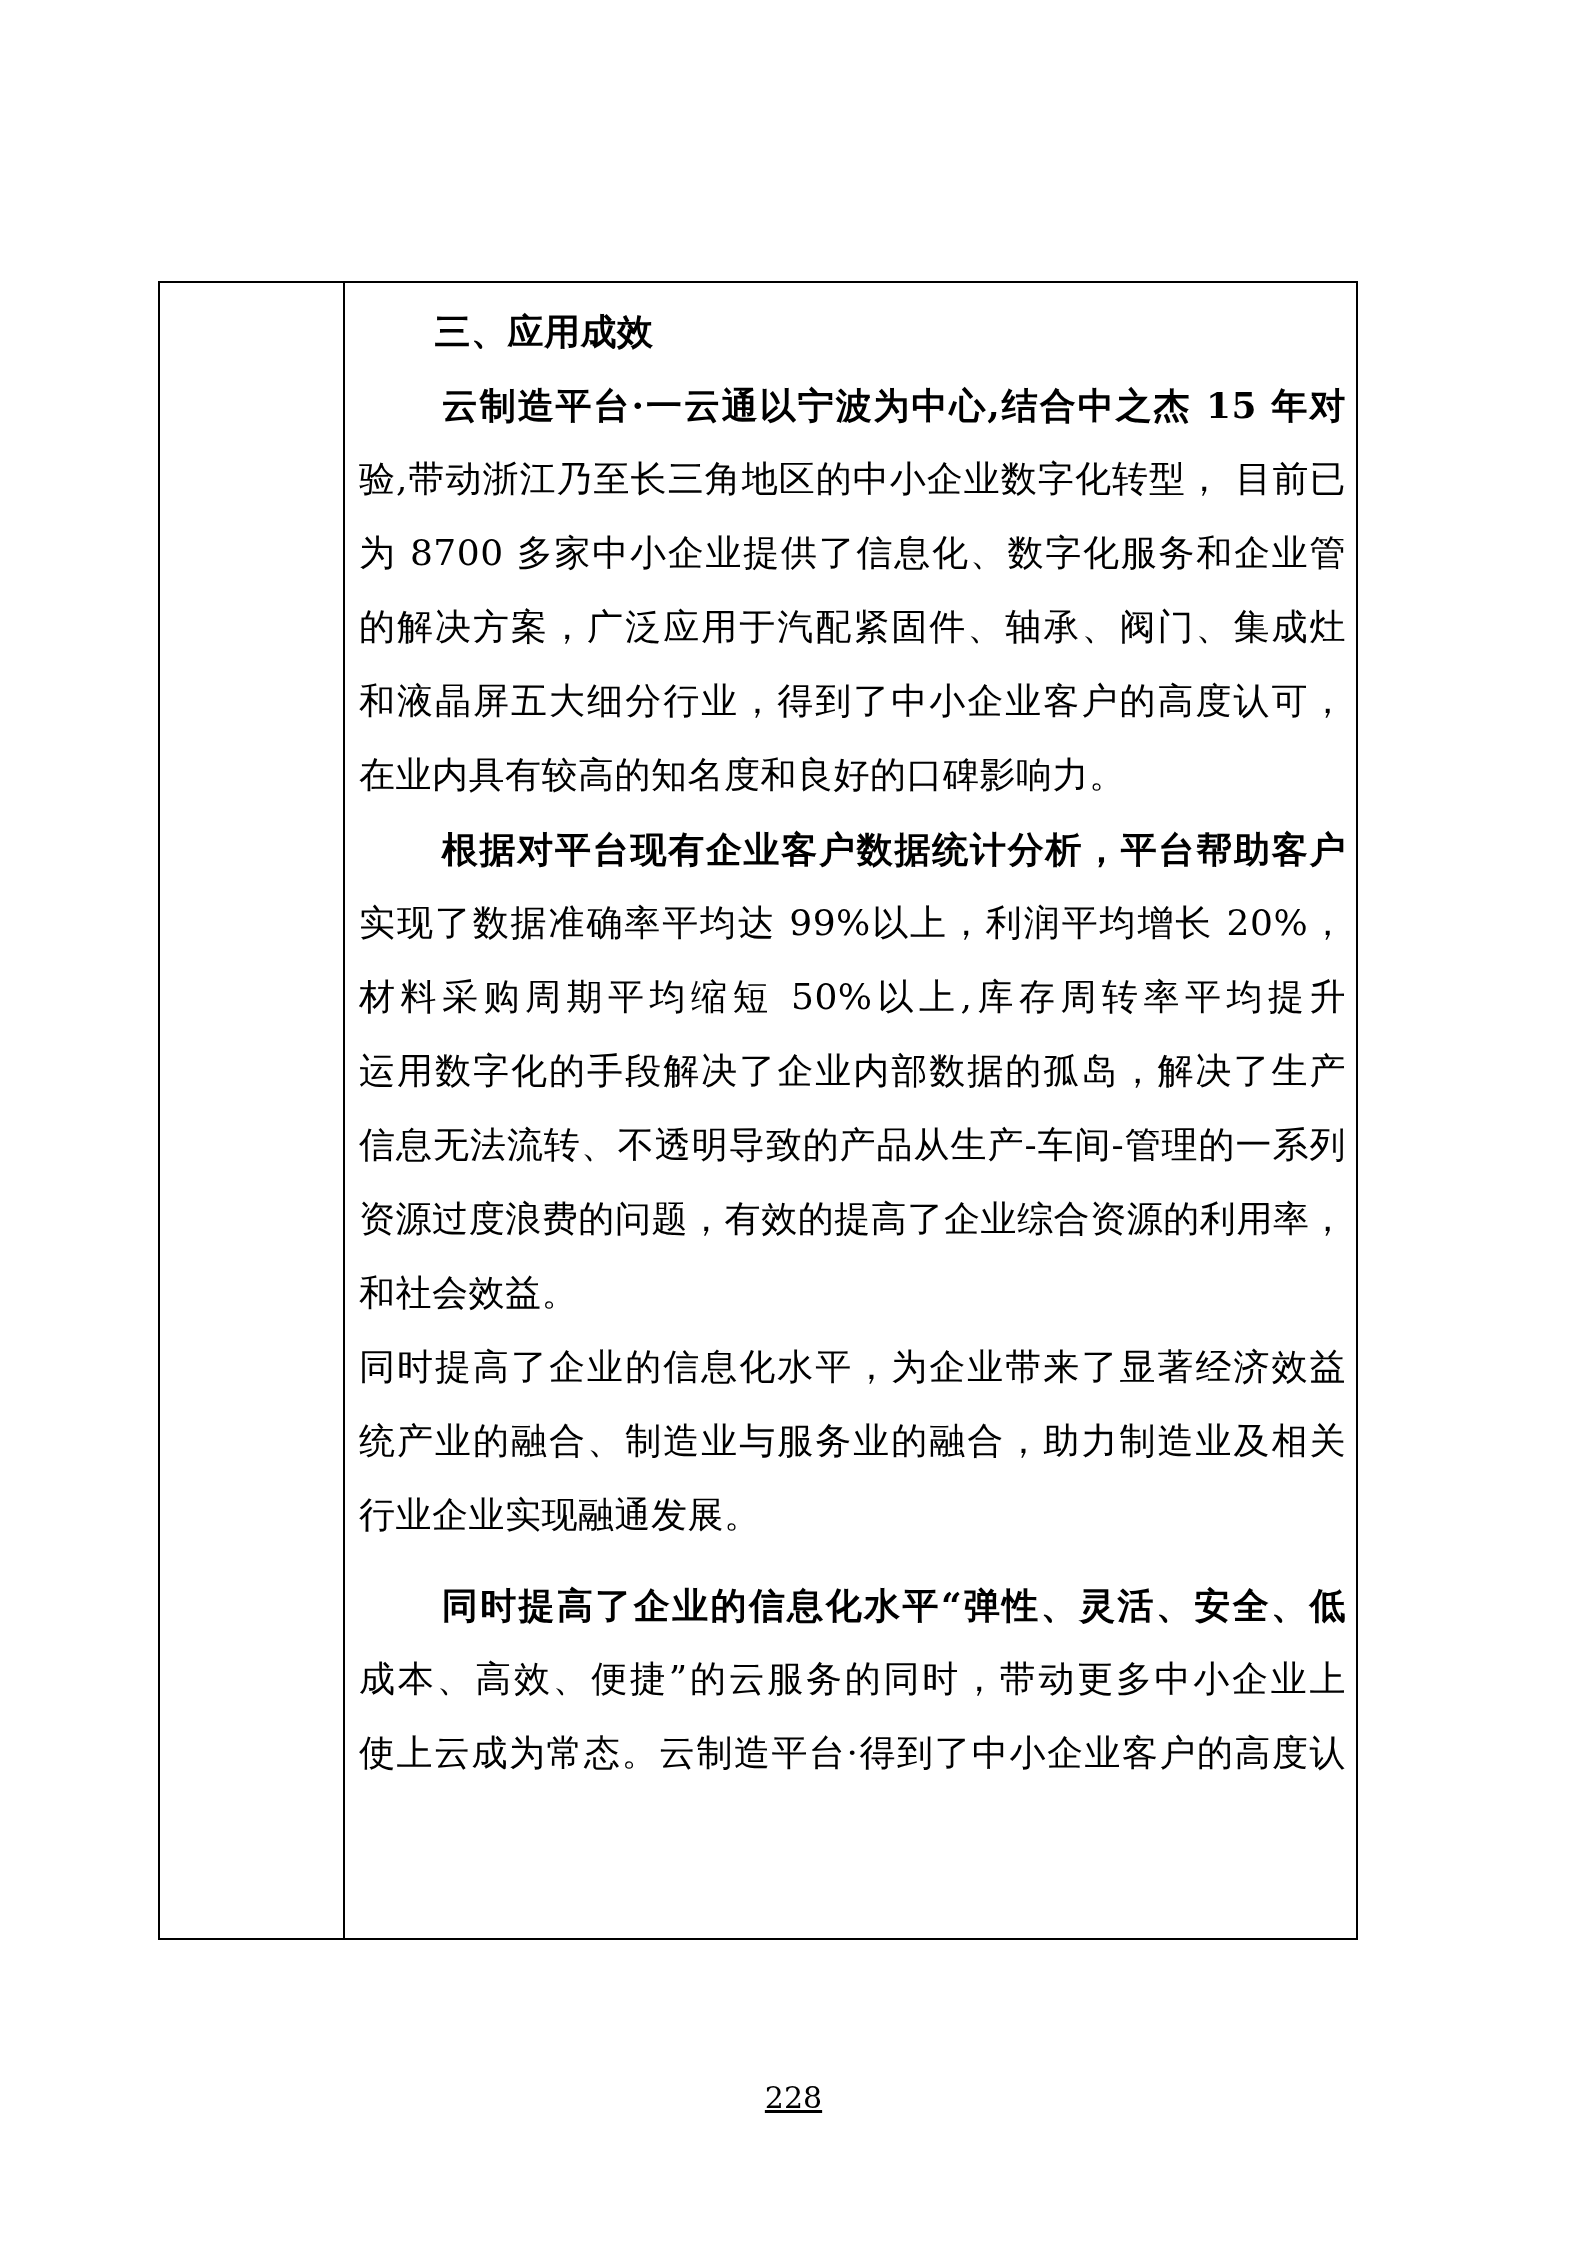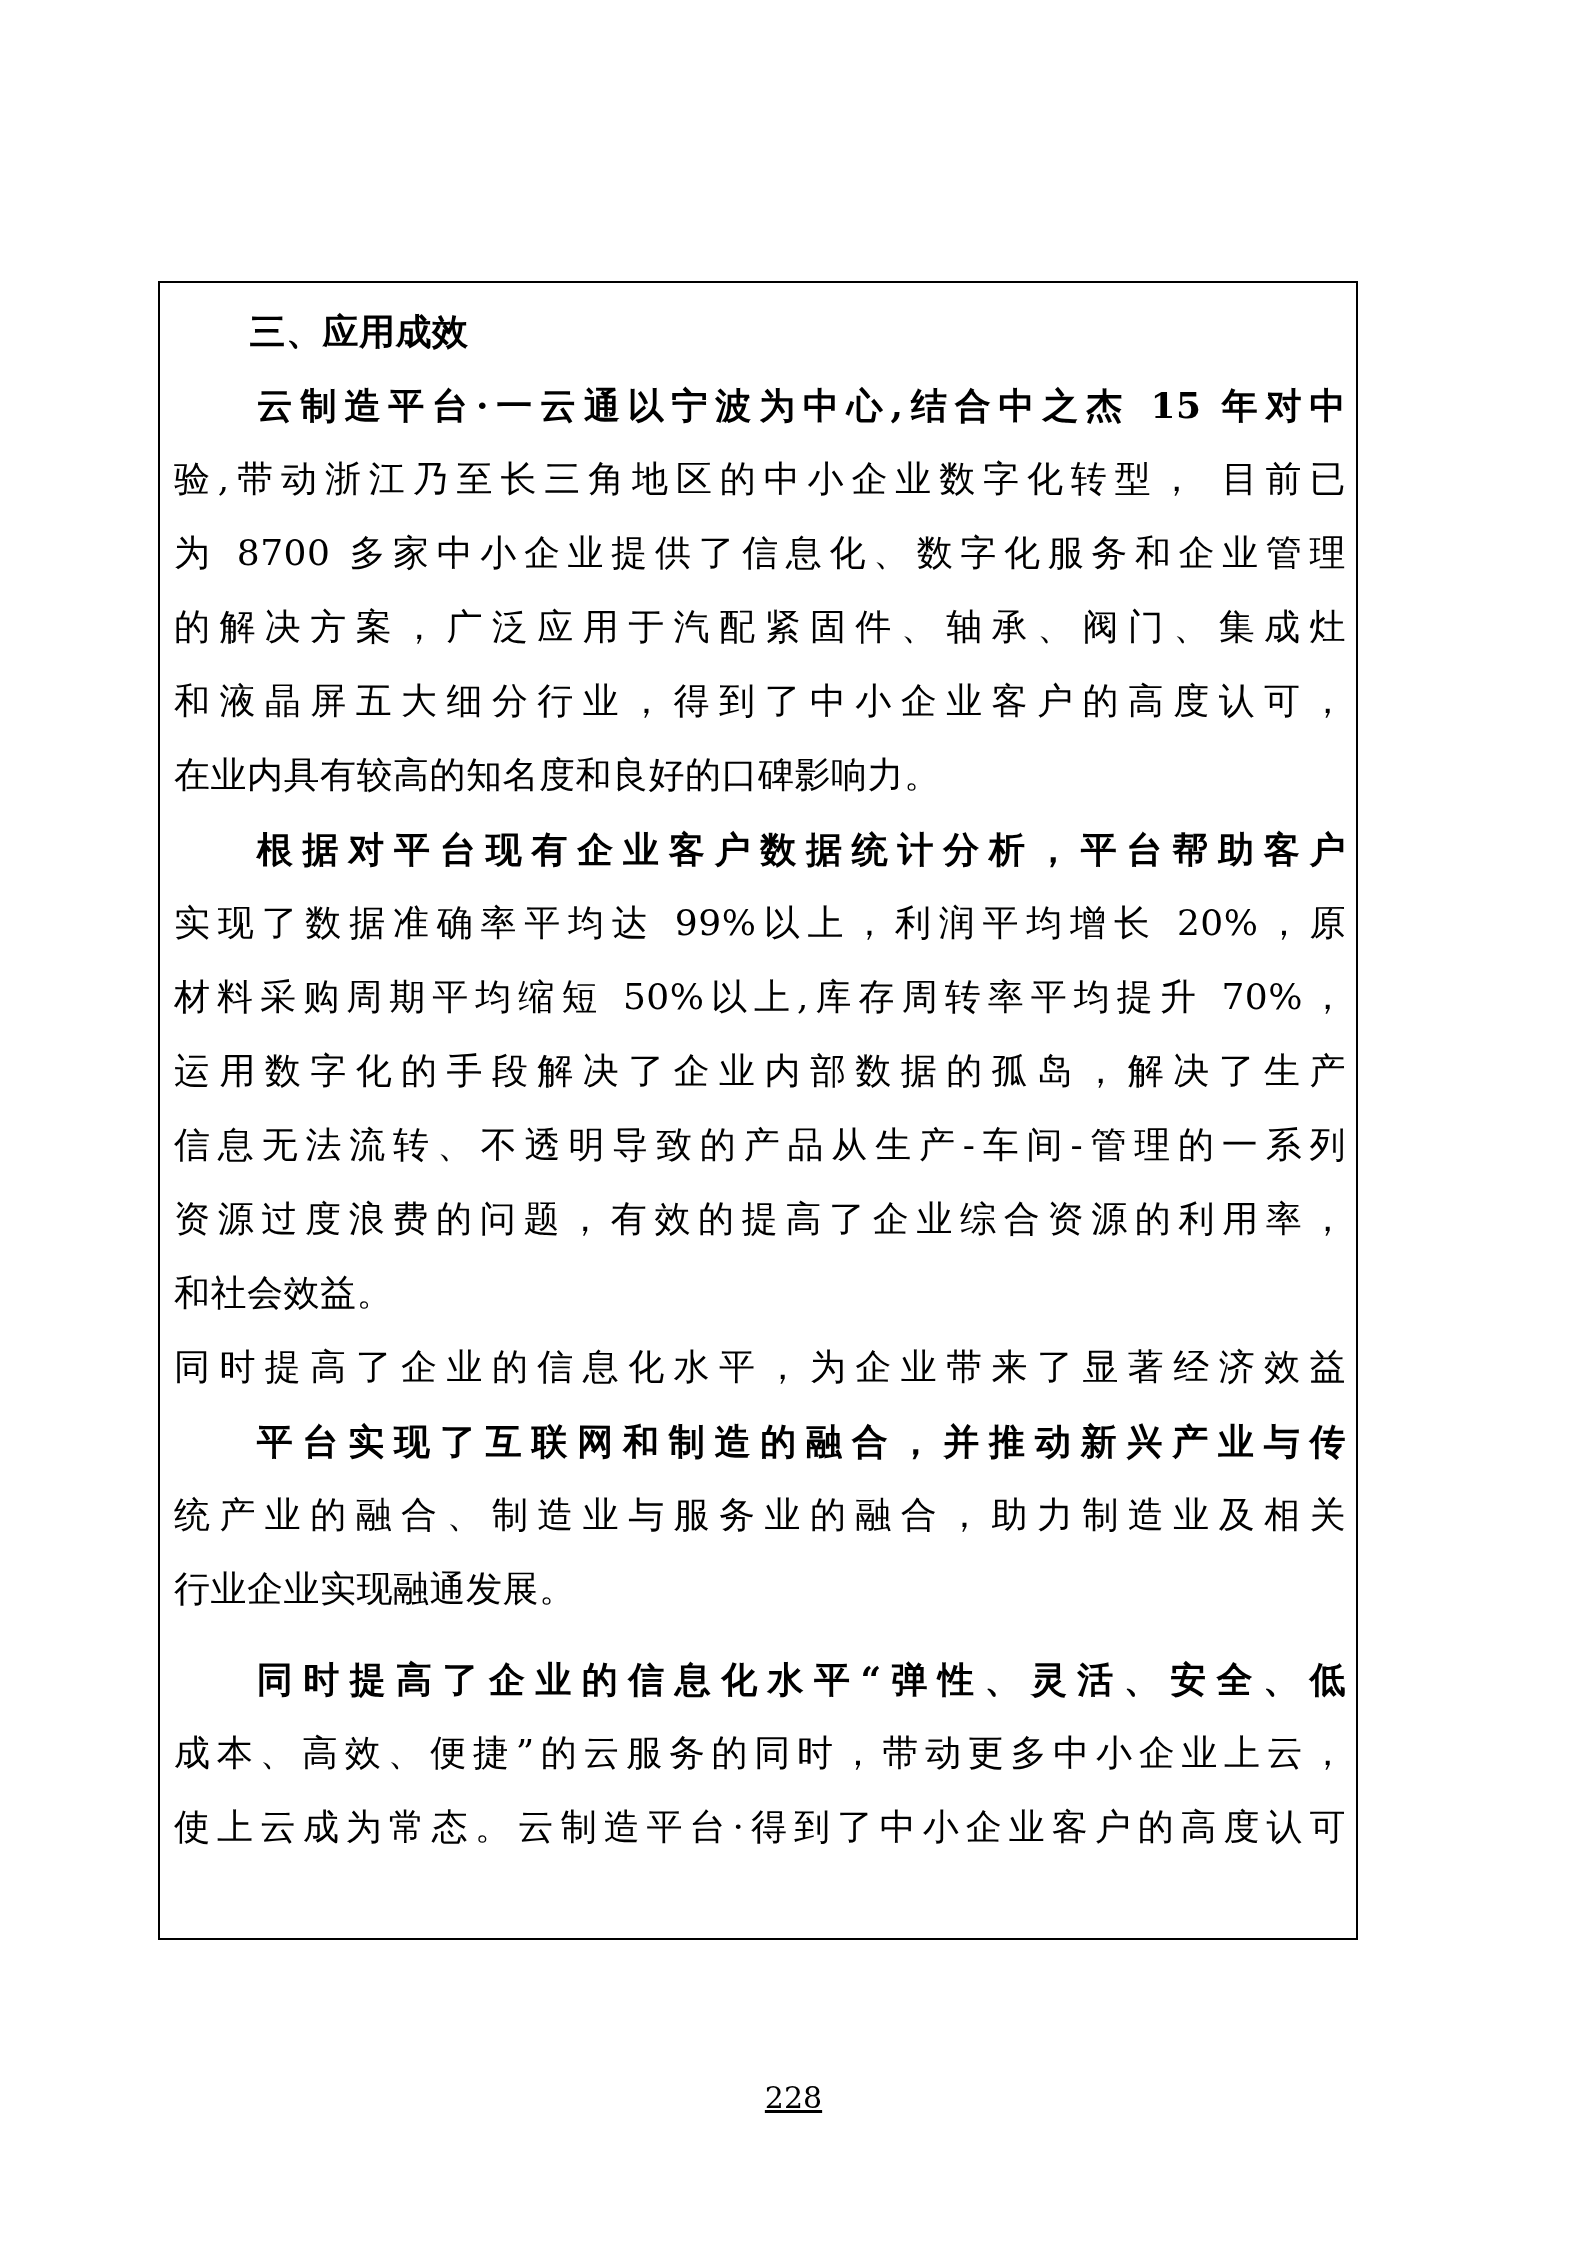--- a/index.html
+++ b/index.html
@@ -18,21 +18,21 @@
   }
   .doc-table {
     position: absolute;
     left: 158px;
     top: 281px;
     width: 1200px;
     height: 1659px;
     border: 2px solid #000000;
     box-sizing: border-box;
     display: flex;
-    flex-direction: column;
+    flex-direction: row;
   }
   .cell-left {
     width: 185px;
     border-right: 2px solid #000000;
     box-sizing: border-box;
     flex: none;
   }
   .cell-right {
     flex: 1;
     box-sizing: border-box;
@@ -93,21 +93,20 @@
           <div class="line first fill">根据对平台现有企业客户数据统计分析，平台帮助客户</div>
           <div class="line fill">实现了数据准确率平均达 99%以上，利润平均增长 20%，原</div>
           <div class="line fill">材料采购周期平均缩短 50%以上,库存周转率平均提升 70%，</div>
           <div class="line fill">运用数字化的手段解决了企业内部数据的孤岛，解决了生产</div>
           <div class="line fill">信息无法流转、不透明导致的产品从生产-车间-管理的一系列</div>
           <div class="line fill">资源过度浪费的问题，有效的提高了企业综合资源的利用率，</div>
           <div class="line">和社会效益。</div>
           <div class="line fill">同时提高了企业的信息化水平，为企业带来了显著经济效益</div>
         </div>
         <div class="paragraph">
-          <div class="line first fill">平台实现了互联网和制造的融合，并推动新兴产业与传</div>
           <div class="line fill">统产业的融合、制造业与服务业的融合，助力制造业及相关</div>
           <div class="line">行业企业实现融通发展。</div>
         </div>
         <div class="paragraph extra-gap">
           <div class="line first fill">同时提高了企业的信息化水平“弹性、灵活、安全、低</div>
           <div class="line fill">成本、高效、便捷”的云服务的同时，带动更多中小企业上云，</div>
           <div class="line fill">使上云成为常态。云制造平台·得到了中小企业客户的高度认可</div>
         </div>
       </div>
   </div>

